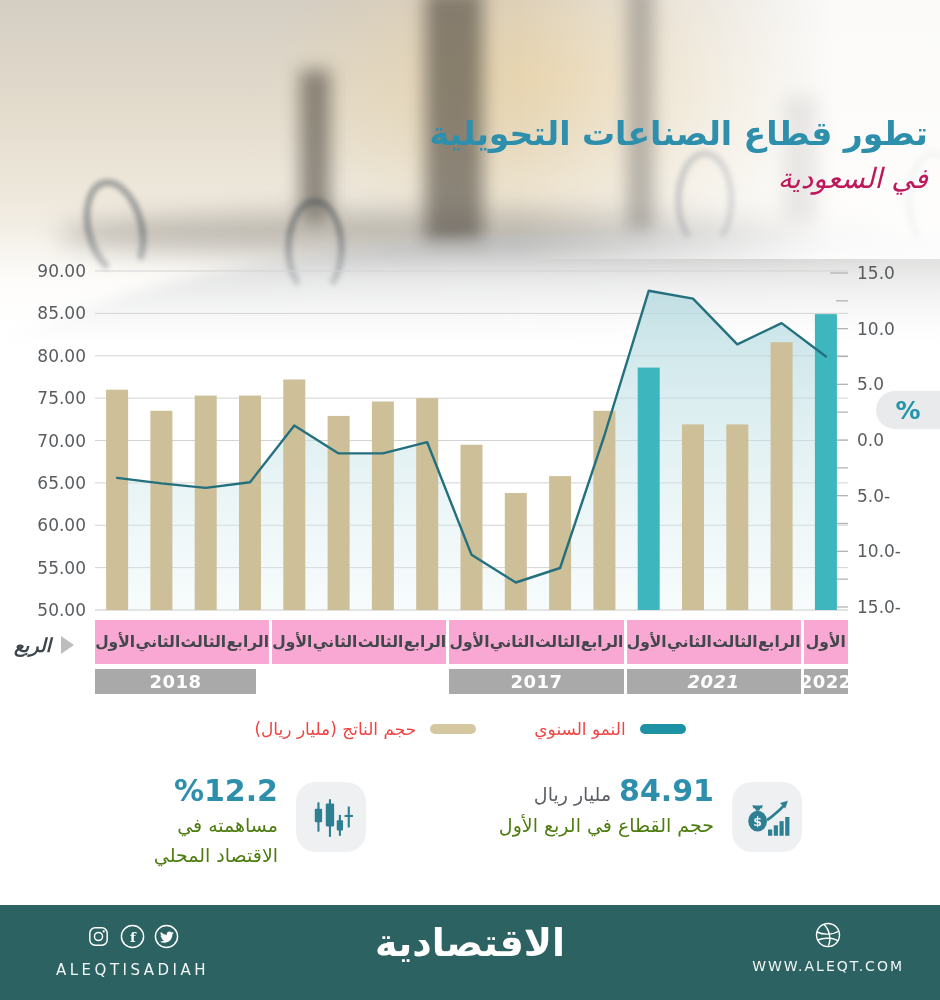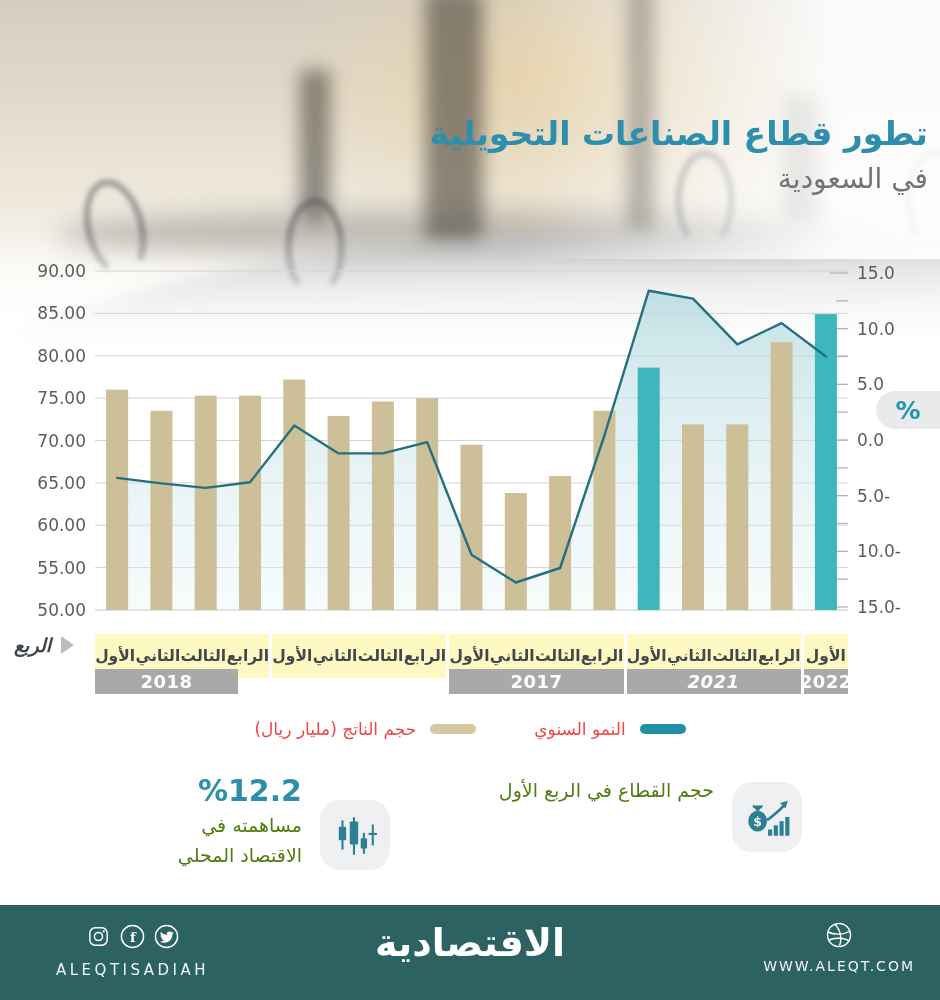--- a/index.html
+++ b/index.html
@@ -21,66 +21,66 @@
   .photo .hoop{position:absolute;width:46px;height:86px;border:7px solid rgba(72,78,88,.45);
     border-bottom-color:transparent;border-radius:50%;filter:blur(2.5px);}
   .photo .fadeB{position:absolute;left:0;right:0;bottom:0;height:115px;
     background:linear-gradient(180deg,rgba(255,255,255,0),#fff);}
   .photo .fadeR{position:absolute;right:0;top:0;width:45%;height:75%;
     background:linear-gradient(90deg,rgba(255,255,255,0),rgba(255,255,255,.9) 75%);}
 
   
   .titleBox{position:absolute;top:114px;right:12px;width:640px;text-align:right;direction:rtl;}
   .titleBox .main{color:#2e8fad;font-size:33px;font-weight:bold;line-height:1.2;}
-  .titleBox .sub{color:#737373;font-size:28px;margin-top:8px;}
+  .titleBox .sub{color:#be185d;font-size:28px;margin-top:8px;font-style:italic;}
 
   
   #chart-svg{position:absolute;left:0;top:255px;}
   .pctBadge{position:absolute;right:0;top:391px;width:64px;height:38px;background:#e9eaeb;
     border-radius:19px 0 0 19px;display:flex;align-items:center;justify-content:center;
     color:#2496ab;font-size:25px;font-weight:bold;}
 
   
   #axis-rows{position:absolute;left:95px;top:620px;width:753px;height:74px;}
-  .qcell{position:absolute;top:0;height:44px;background:#fef9c3;display:flex;direction:ltr;
-    align-items:center;justify-content:space-around;margin-top:14px;}
+  .qcell{position:absolute;top:0;height:44px;background:#f9a8d4;display:flex;direction:ltr;
+    align-items:center;justify-content:space-around;}
   .qcell span{font-size:15.5px;font-weight:600;color:#42474c;white-space:nowrap;}
   .ycell{position:absolute;top:49px;height:25px;background:#a9a9a9;display:flex;
     align-items:center;justify-content:center;color:#fff;font-size:18px;font-weight:bold;
     letter-spacing:.5px;}
   .axisPrompt{position:absolute;left:14px;top:634px;display:flex;align-items:center;gap:10px;}
   .axisPrompt .txt{font-size:19px;font-weight:bold;color:#3d464c;font-style:italic;}
   .axisPrompt .tri{width:0;height:0;border-top:9px solid transparent;
     border-bottom:9px solid transparent;border-left:13px solid #bdbdbd;}
 
   
   .legend{position:absolute;left:0;right:0;top:719px;display:flex;direction:rtl;
     justify-content:center;gap:58px;align-items:center;}
   .legend-item{display:flex;align-items:center;gap:14px;}
   .legend .swatch{width:46px;height:10px;border-radius:5px;display:inline-block;}
   .legend .lbl{font-size:17px;color:#ef4444;}
 
   
   .stat{position:absolute;top:772px;display:flex;direction:rtl;gap:18px;align-items:flex-start;}
-  .stat-size{right:138px;} .stat-contrib{right:550px;align-items:flex-end;}
+  .stat-size{right:138px;} .stat-contrib{right:574px;}
   .tile{width:70px;height:70px;border-radius:20px;background:#eef0f2;flex:0 0 auto;
     display:flex;align-items:center;justify-content:center;margin-top:10px;}
   .stat-text{text-align:right;padding-top:2px;}
   .stat-num{color:#2e8fad;font-size:30px;font-weight:bold;line-height:1.15;}
   .stat-unit{color:#5d6166;font-size:19px;font-weight:normal;margin-right:8px;}
   .stat-cap{color:#4d7c0f;font-size:19px;line-height:1.45;margin-top:3px;}
 
   
   .footer{position:absolute;left:0;bottom:0;width:940px;height:95px;background:#2c6362;}
   .f-left{position:absolute;left:56px;top:18px;display:flex;flex-direction:column;align-items:center;}
   .f-icons{display:flex;gap:7px;}
   .f-handle{margin-top:7px;color:#f2f5f5;font-size:15px;letter-spacing:3.5px;}
   .f-center{position:absolute;left:0;right:0;top:16px;text-align:center;direction:rtl;}
   .f-logo{color:#fff;font-size:38px;font-weight:bold;}
-  .f-right{position:absolute;right:25px;top:16px;display:flex;flex-direction:column;align-items:center;}
+  .f-right{position:absolute;right:36px;top:16px;display:flex;flex-direction:column;align-items:center;}
   .f-url{margin-top:5px;color:#f2f5f5;font-size:14px;letter-spacing:2px;}
 </style>
 </head>
 <body>
 
 <div class="stage">
 
   <div class="photo">
     <div class="sky"></div>
     <div class="glow"></div>
@@ -173,21 +173,21 @@
     <span>%</span>
   </div>
 
   <div id="axis-rows">
       <div class="qcell" style="left: 0px; width: 174.176px;">
         <span>الأول</span>
         <span>الثاني</span>
         <span>الثالث</span>
         <span>الرابع</span>
       </div>
-      <div class="ycell" style="left: 0px; width: 143px;">2018</div>
+      <div class="ycell" style="left: 0px; width: 161px;">2018</div>
       <div class="qcell" style="left: 177.176px; width: 174.176px;">
         <span>الأول</span>
         <span>الثاني</span>
         <span>الثالث</span>
         <span>الرابع</span>
       </div>
       <div class="qcell" style="left: 354.353px; width: 174.176px;">
         <span>الأول</span>
         <span>الثاني</span>
         <span>الثالث</span>
@@ -232,20 +232,23 @@
         <text x="15" y="32.5" text-anchor="middle" font-size="12" font-weight="bold" fill="#eef0f2" font-family="DejaVu Sans, sans-serif">$</text>
         <rect x="25" y="36" width="4" height="6" fill="#2d7f92"></rect>
         <rect x="30.5" y="32" width="4" height="10" fill="#2d7f92"></rect>
         <rect x="36" y="28" width="4" height="14" fill="#2d7f92"></rect>
         <rect x="41.5" y="24" width="4" height="18" fill="#2d7f92"></rect>
         <path d="M24 27 C30 23 34 19 40 13.5" stroke="#2d7f92" stroke-width="2.6" fill="none"></path>
         <path d="M36.5 10.5 l7.5 -2 -2.4 7.4 z" fill="#2d7f92"></path>
       </svg>
     </div>
     <div class="stat-text">
+      <div class="stat-num">
+        <span>84.91</span><span class="stat-unit">مليار ريال</span>
+      </div>
       <div class="stat-cap">حجم القطاع في الربع الأول</div>
     </div>
   </div>
 
   <div class="stat stat-contrib">
     <div class="tile">
       <svg width="46" height="46" viewBox="0 0 44 44">
         <g stroke="#2d7f92" stroke-width="2">
           <line x1="10" y1="8" x2="10" y2="36"></line>
           <line x1="21" y1="5" x2="21" y2="41"></line>

